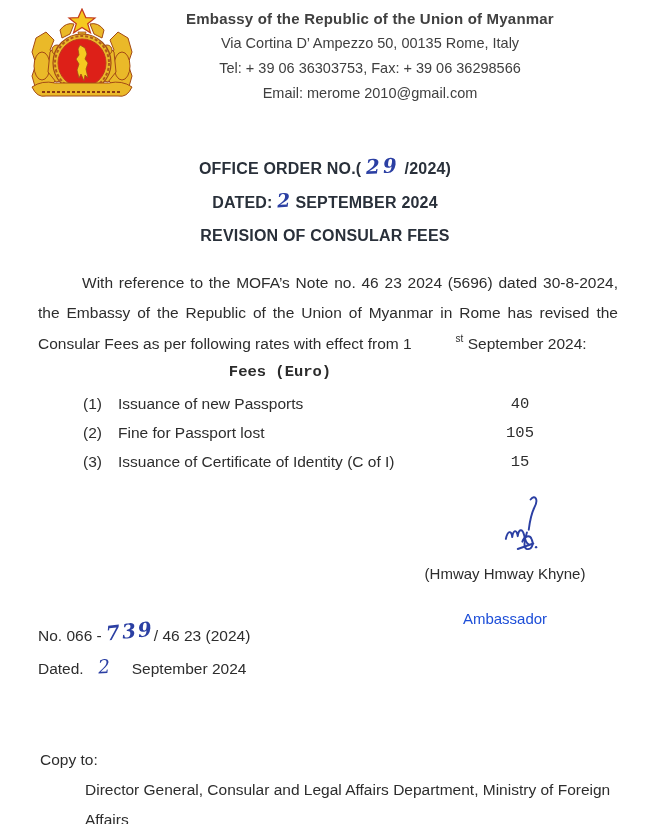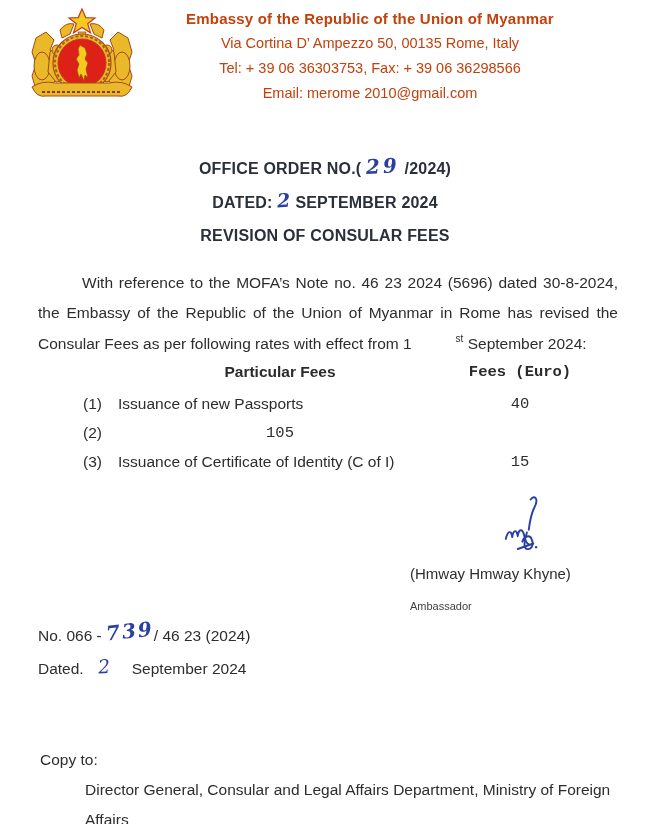--- a/index.html
+++ b/index.html
@@ -10,21 +10,21 @@
     background:#ffffff;
     font-family:"Liberation Sans",sans-serif;
     color:#2d2d2d;
     overflow:hidden;
   }
   
   .emblem{position:absolute;left:26px;top:8px;width:112px;height:98px;}
   .header-text{
     position:absolute;left:140px;top:6px;width:460px;
     text-align:center;line-height:25px;font-size:14.5px;
-    color:#c2410c;
+    color:#404040;
   }
   .header-text .h1{font-weight:700;font-size:15px;letter-spacing:.2px;}
   
   .title-block{
     position:absolute;left:0;top:151px;width:650px;
     text-align:center;font-weight:700;font-size:16px;line-height:33px;
     color:#29303a;letter-spacing:.2px;
   }
   
   .ink{
@@ -46,24 +46,24 @@
   .body-para sup{font-size:10px;line-height:0;margin-left:44px;}
   
   .fees-table{position:absolute;left:60px;top:355px;width:540px;font-size:15.5px;}
   .t-row{display:grid;grid-template-columns:55px 330px 150px;height:29px;align-items:center;}
   .t-head{height:34px;font-weight:600;color:#2b2b2b;}
   .t-no{text-align:left;padding-left:23px;}
   .t-item{text-align:left;padding-left:3px;}
   .t-fee{text-align:center;font-family:Liberation Mono, monospace;}
   .t-head .t-item{text-align:center;padding-left:0;}
   
-  .sig-block{position:absolute;left:410px;top:494px;width:190px;}
+  .sig-block{position:absolute;left:410px;top:494px;width:190px;text-align:center;}
   .sig-svg{display:block;margin:0 auto 1px 88px;}
   .sig-name{font-size:15px;line-height:26px;color:#2d2d2d;}
-  .sig-title{font-size:11px;line-height:26px;margin-top:6px;color:#404040;}
+  .sig-title{font-size:15px;line-height:26px;margin-top:19px;color:#1d4ed8;}
   
   .ref-block{position:absolute;left:38px;top:618px;width:400px;font-size:15.5px;color:#2d2d2d;}
   .ref-line{height:33px;line-height:33px;}
   .ref-gap-sm{display:inline-block;width:14px;}
   .ref-gap-md{display:inline-block;width:22px;}
   
   .copy-block{position:absolute;left:40px;top:745px;width:578px;font-size:15.5px;line-height:30px;color:#2d2d2d;}
   .copy-items{margin-left:45px;margin-top:0;}
   .copy-item{margin-top:0;}
 </style>
@@ -114,30 +114,30 @@
     <div><span>OFFICE ORDER NO.( </span><span class="ink ink-big">29</span><span> /2024)</span></div>
     <div><span>DATED:  </span><span class="ink ink-day">2</span><span>  SEPTEMBER 2024</span></div>
     <div>REVISION OF CONSULAR FEES</div>
   </div>
 
   <p class="body-para"><span>With reference to the MOFA’s Note no. 46 23 2024 (5696) dated  30-8-2024, the Embassy of the Republic of the Union of Myanmar in Rome has revised the Consular Fees as per following rates with effect from 1</span><sup>st</sup><span> September 2024:</span></p>
 
   <div class="fees-table">
     <div class="t-row t-head">
       <div class="t-no"></div>
-      <div class="t-item">Particular Fees</div>
       <div class="t-fee">Fees (Euro)</div>
     </div>
     <div class="t-row">
       <div class="t-no">(1)</div>
       <div class="t-item">Issuance of new Passports</div>
       <div class="t-fee">40</div>
     </div>
     <div class="t-row">
       <div class="t-no">(2)</div>
+      <div class="t-item">Fine for Passport lost</div>
       <div class="t-fee">105</div>
     </div>
     <div class="t-row">
       <div class="t-no">(3)</div>
       <div class="t-item">Issuance of Certificate of Identity (C of I)</div>
       <div class="t-fee">15</div>
     </div>
   </div>
 
   <div class="sig-block">

